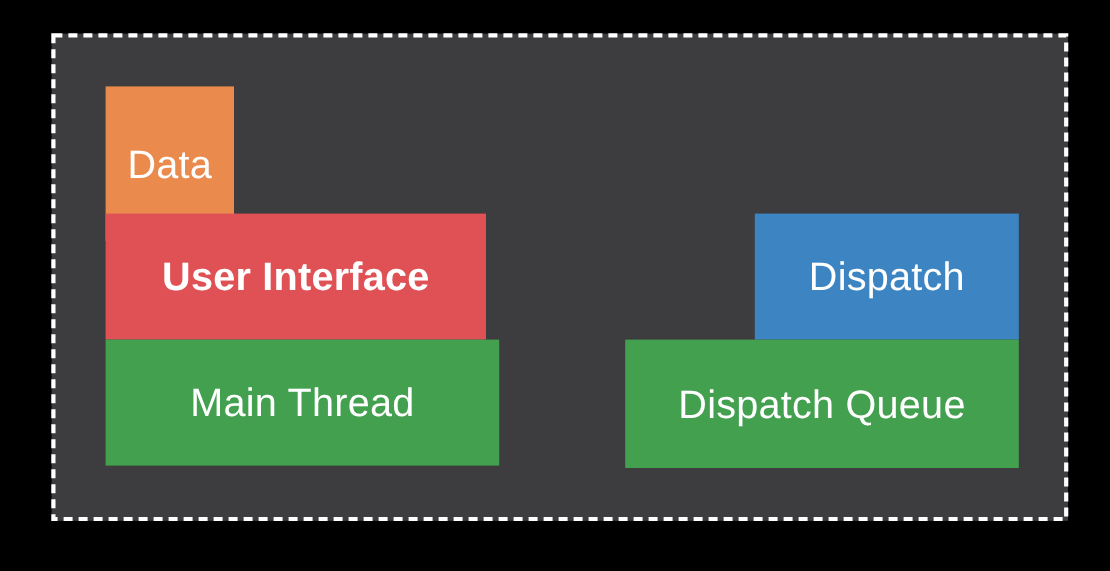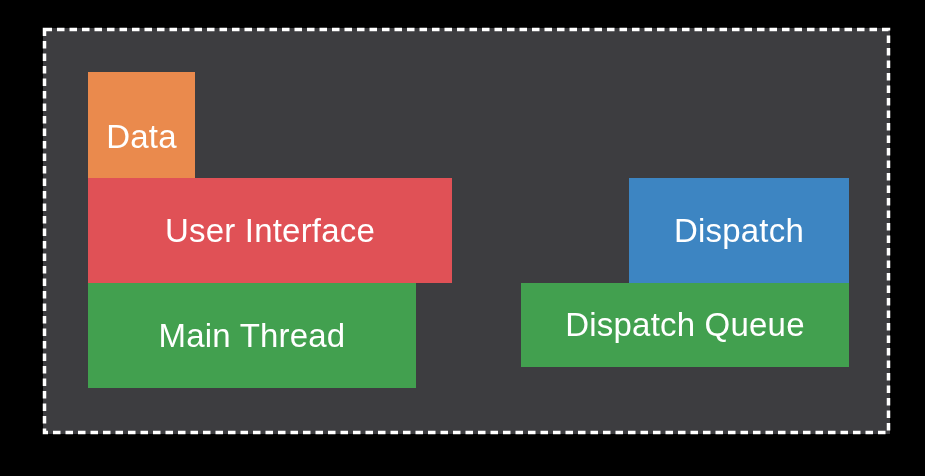--- a/index.html
+++ b/index.html
@@ -47,29 +47,29 @@
 </style>
 </head>
 <body>
 
 <div class="stage" style="background: rgb(0, 0, 0);">
   <div class="panel" id="panel" style="background: rgb(61, 61, 64);"></div>
   <div id="blocks-layer">
       <div class="block" style="left: 88px; top: 72px; width: 107px; height: 129px; background: rgb(234, 138, 77);">
         <span style="color: rgb(255, 255, 255);">Data</span>
       </div>
-      <div class="block" style="left: 88px; top: 178px; width: 364px; height: 105px; background: rgb(224, 81, 86);">
+      <div class="block" style="left: 88px; top: 178px; width: 317px; height: 105px; background: rgb(224, 81, 86); font-weight: bold;">
         <span style="color: rgb(255, 255, 255);">User Interface</span>
       </div>
       <div class="block" style="left: 88px; top: 283px; width: 328px; height: 105px; background: rgb(66, 160, 79);">
         <span style="color: rgb(255, 255, 255);">Main Thread</span>
       </div>
       <div class="block" style="left: 629px; top: 178px; width: 220px; height: 105px; background: rgb(61, 133, 194);">
         <span style="color: rgb(255, 255, 255);">Dispatch</span>
       </div>
-      <div class="block" style="left: 521px; top: 283px; width: 328px; height: 84px; background: rgb(66, 160, 79);">
+      <div class="block" style="left: 521px; top: 283px; width: 328px; height: 107px; background: rgb(66, 160, 79);">
         <span style="color: rgb(255, 255, 255);">Dispatch Queue</span>
       </div>
     </div>
   <svg class="border-svg" width="925" height="476" viewBox="0 0 925 476" aria-hidden="true">
     <rect id="dash-rect" x="44.5" y="29.5" width="844" height="403" fill="none" stroke-width="3.5" stroke-dasharray="7.5 5" stroke="#FFFFFF"></rect>
   </svg>
 </div>
 
 </body></html>

